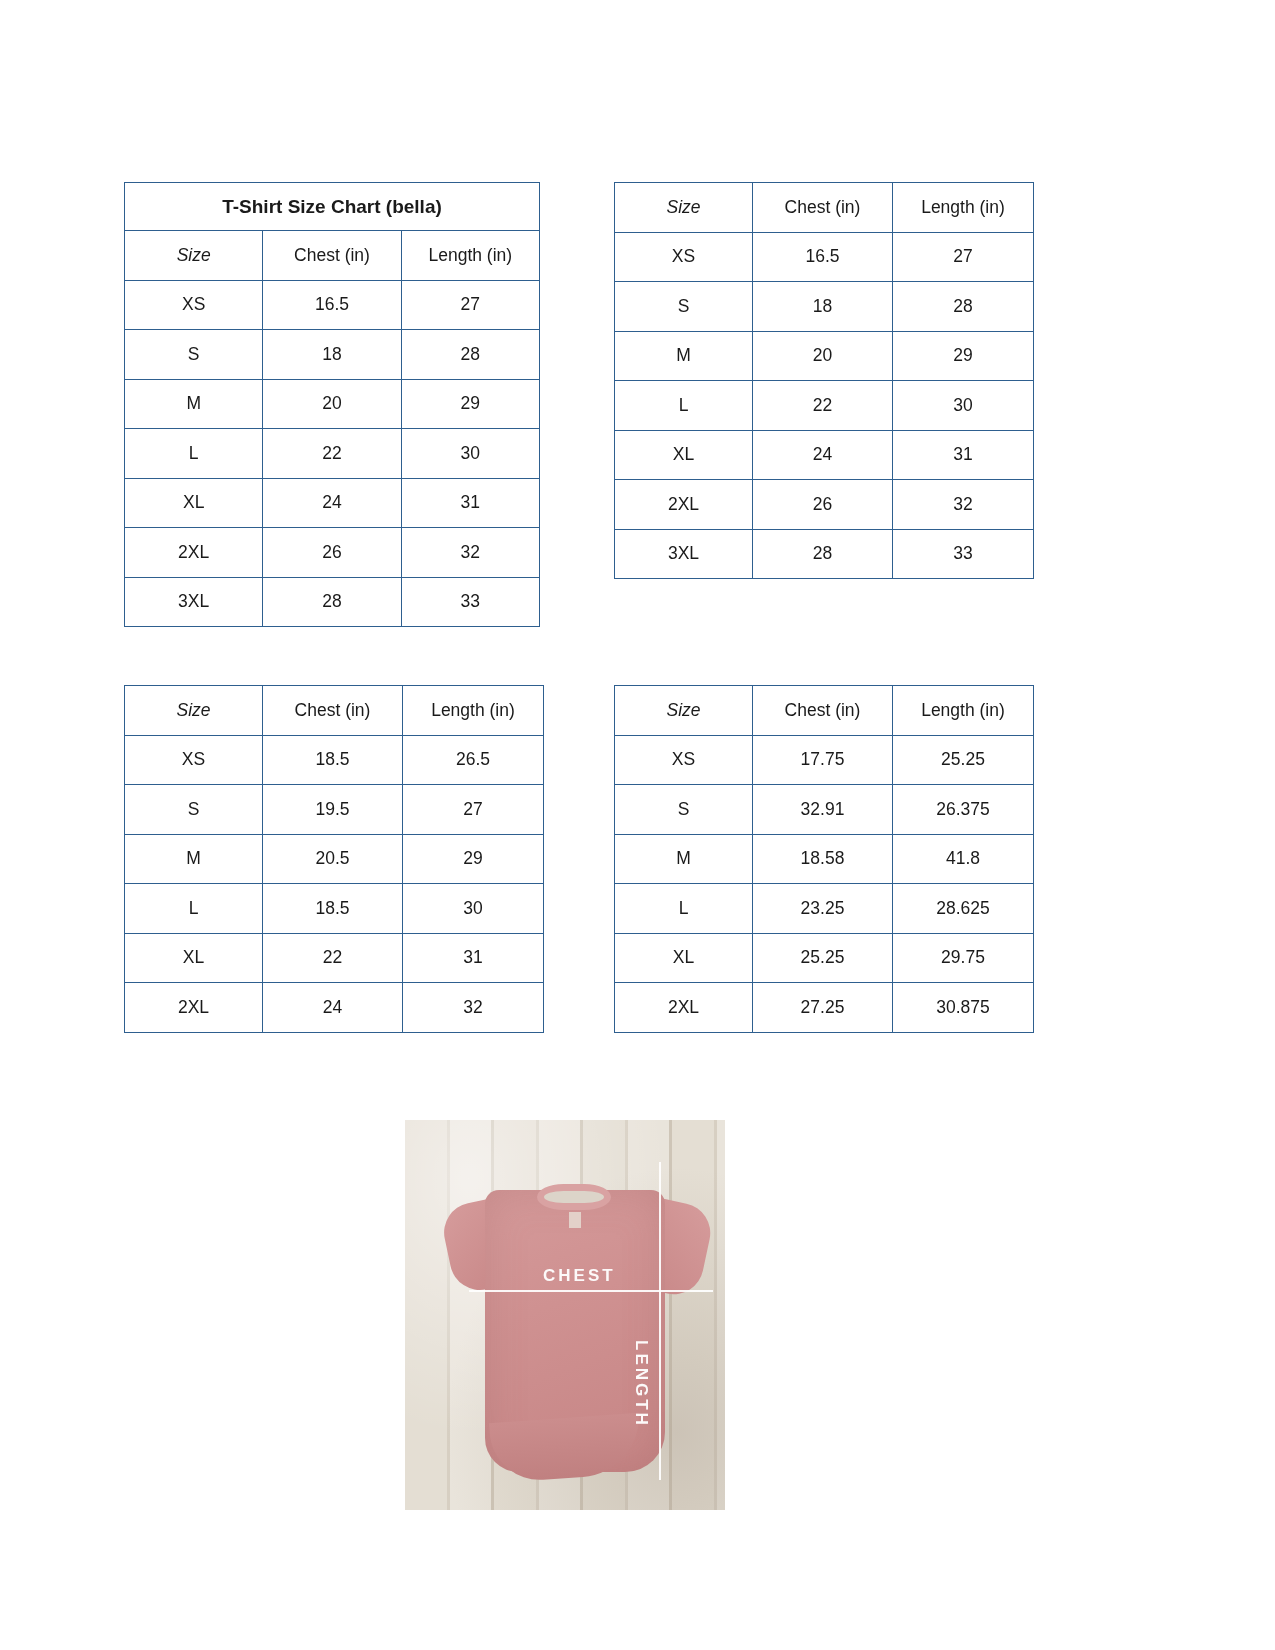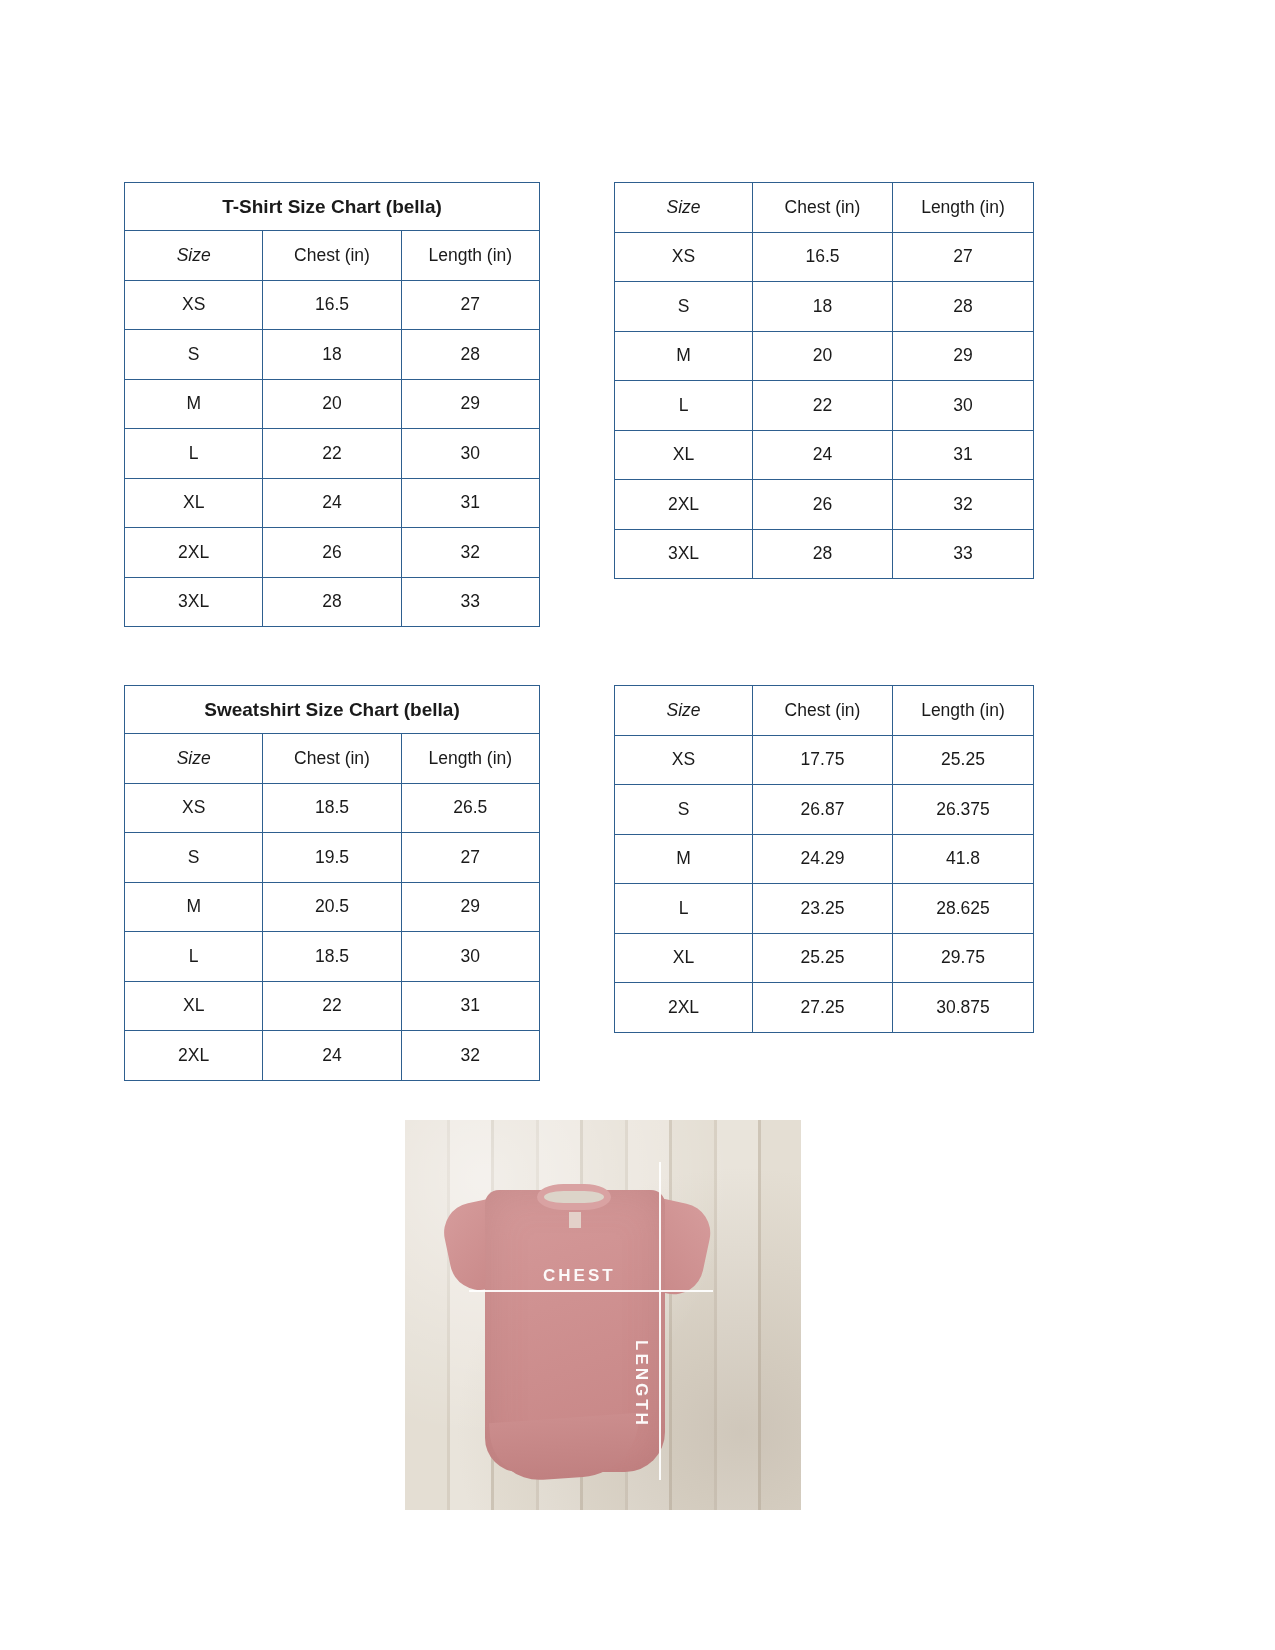--- a/index.html
+++ b/index.html
@@ -64,21 +64,21 @@
   .col-length { width: 140px; margin-left: 8px; }
 
   .header-row td {
     font-size: 17.5px;
   }
 
   .shirt-figure {
     position: absolute;
     left: 405px;
     top: 1120px;
-    width: 396px;
+    width: 320px;
     height: 390px;
     overflow: hidden;
     background: #7f1d1d;
   }
   .wood {
     position: absolute;
     inset: 0;
     background:
       repeating-linear-gradient(90deg,
         #e5ded2 0px, #e5ded2 42px,
@@ -306,23 +306,20 @@
         </table>
       </div>
 
     </div>
 
     <div class="chart-row second">
 
       <div class="chart-block">
         <table class="size-table">
           <tbody>
-            <tr>
-              <td class="chart-title-cell" colspan="3">Sweatshirt Size Chart (bella)</td>
-            </tr>
             <tr class="header-row">
               <td class="col-size">Size</td>
               <td class="col-chest">Chest (in)</td>
               <td class="col-length">Length (in)</td>
             </tr>
             <tr>
               <td>XS</td>
               <td>18.5</td>
               <td>26.5</td>
             </tr>
@@ -363,26 +360,26 @@
               <td class="col-chest">Chest (in)</td>
               <td class="col-length">Length (in)</td>
             </tr>
             <tr>
               <td>XS</td>
               <td>17.75</td>
               <td>25.25</td>
             </tr>
             <tr>
               <td>S</td>
-              <td>26.87</td>
+              <td>32.91</td>
               <td>26.375</td>
             </tr>
             <tr>
               <td>M</td>
-              <td>24.29</td>
+              <td>18.58</td>
               <td>41.8</td>
             </tr>
             <tr>
               <td>L</td>
               <td>23.25</td>
               <td>28.625</td>
             </tr>
             <tr>
               <td>XL</td>
               <td>25.25</td>

